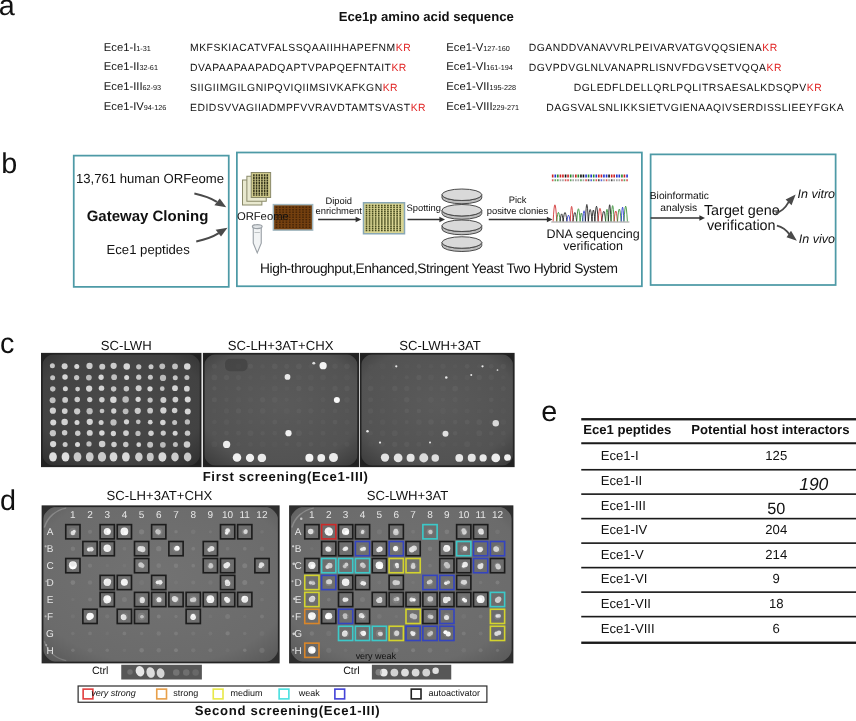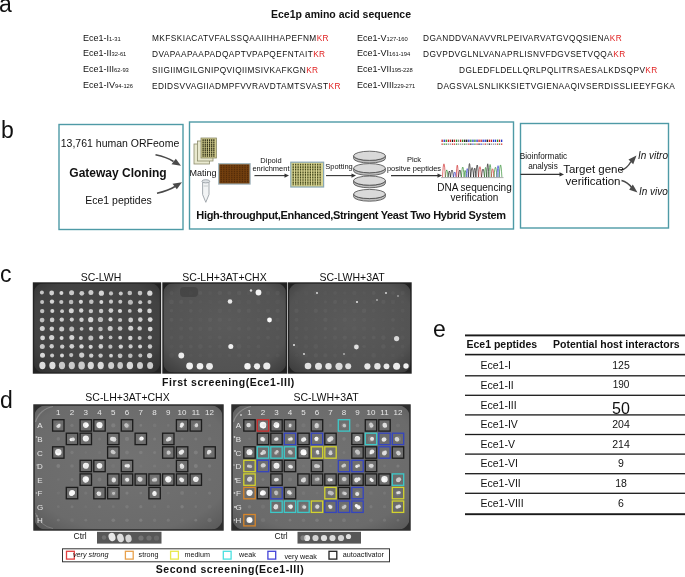--- a/index.html
+++ b/index.html
@@ -1279,61 +1279,61 @@
 <div class="t" style="left:357px;top:49.3px;font-size:9px;">Ece1-VI<span style="font-size:5.8px;letter-spacing:0;">161-194</span></div>
 <div class="t seq" style="left:423px;top:50.099999999999994px;">DGVPDVGLNLVANAPRLISNVFDGVSETVQQA<span style="color:#e02020;">KR</span></div>
 <div class="t" style="left:357px;top:65.0px;font-size:9px;">Ece1-VII<span style="font-size:5.8px;letter-spacing:0;">195-228</span></div>
 <div class="t seq" style="left:423px;top:65.8px;padding-left:36px;">DGLEDFLDELLQRLPQLITRSAESALKDSQPV<span style="color:#e02020;">KR</span></div>
 <div class="t" style="left:357px;top:81.0px;font-size:9px;">Ece1-VIII<span style="font-size:5.8px;letter-spacing:0;">229-271</span></div>
 <div class="t seq" style="left:423px;top:81.8px;padding-left:14px;">DAGSVALSNLIKKSIETVGIENAAQIVSERDISSLIEEYFGKA</div>
 <div class="t" style="left:1px;top:118px;font-size:23px;">b</div>
 <div class="t" style="left:120px;top:138px;font-size:10.5px;transform:translateX(-50%);">13,761 human ORFeome</div>
 <div class="t" style="left:118px;top:166.5px;font-size:12px;font-weight:bold;transform:translateX(-50%);">Gateway Cloning</div>
 <div class="t" style="left:118.5px;top:195px;font-size:10.5px;transform:translateX(-50%);">Ece1 peptides</div>
-<div class="t" style="left:189.5px;top:169px;font-size:9px;">Mating</div>
+<div class="t" style="left:189.5px;top:169px;font-size:9px;">ORFeome</div>
 <div class="t" style="left:271px;top:157px;font-size:7.5px;transform:translateX(-50%);">Dipoid</div>
 <div class="t" style="left:271px;top:165.2px;font-size:7.5px;transform:translateX(-50%);">enrichment</div>
 <div class="t" style="left:339px;top:163.4px;font-size:7.5px;transform:translateX(-50%);">Spotting</div>
 <div class="t" style="left:414px;top:156.2px;font-size:7.5px;transform:translateX(-50%);">Pick</div>
-<div class="t" style="left:414px;top:164.5px;font-size:7.5px;transform:translateX(-50%);">positve peptides</div>
+<div class="t" style="left:414px;top:164.5px;font-size:7.5px;transform:translateX(-50%);">positve clonies</div>
 <div class="t" style="left:474.5px;top:183.3px;font-size:10px;transform:translateX(-50%);">DNA sequencing</div>
 <div class="t" style="left:474.5px;top:193.3px;font-size:10px;transform:translateX(-50%);">verification</div>
-<div class="t" style="left:351px;top:209.6px;font-size:11px;font-weight:bold;transform:translateX(-50%);letter-spacing:-0.35px;">High-throughput,Enhanced,Stringent Yeast Two Hybrid System</div>
+<div class="t" style="left:351px;top:209.6px;font-size:11px;font-weight:normal;transform:translateX(-50%);letter-spacing:-0.35px;">High-throughput,Enhanced,Stringent Yeast Two Hybrid System</div>
 <div class="t" style="left:543.5px;top:152.5px;font-size:8.2px;transform:translateX(-50%);">Bioinformatic</div>
 <div class="t" style="left:543px;top:162.5px;font-size:8.2px;transform:translateX(-50%);">analysis</div>
 <div class="t" style="left:593.5px;top:163.3px;font-size:11.5px;transform:translateX(-50%);">Target gene</div>
 <div class="t" style="left:593px;top:174.7px;font-size:11.5px;transform:translateX(-50%);">verification</div>
 <div class="t" style="left:638px;top:150.8px;font-size:10px;font-style:italic;">In vitro</div>
 <div class="t" style="left:639px;top:187.3px;font-size:10px;font-style:italic;">In vivo</div>
 <div class="t" style="left:0px;top:261.5px;font-size:23px;">c</div>
 <div class="t" style="left:101px;top:271.5px;font-size:10.5px;transform:translateX(-50%);">SC-LWH</div>
 <div class="t" style="left:224.5px;top:271.5px;font-size:10.5px;transform:translateX(-50%);">SC-LH+3AT+CHX</div>
 <div class="t" style="left:352px;top:271.5px;font-size:10.5px;transform:translateX(-50%);">SC-LWH+3AT</div>
 <div class="t" style="left:228.5px;top:376.5px;font-size:10.5px;font-weight:bold;transform:translateX(-50%);letter-spacing:0.55px;">First screening(Ece1-III)</div>
 <div class="t" style="left:0px;top:387.5px;font-size:23px;">d</div>
 <div class="t" style="left:127.5px;top:391.5px;font-size:10.5px;transform:translateX(-50%);">SC-LH+3AT+CHX</div>
 <div class="t" style="left:326px;top:391.5px;font-size:10.5px;transform:translateX(-50%);">SC-LWH+3AT</div>
 <div class="t" style="left:73.5px;top:531.5px;font-size:8.5px;">Ctrl</div>
 <div class="t" style="left:274.5px;top:531.5px;font-size:8.5px;">Ctrl</div>
 <div class="t" style="left:73px;top:550.8px;font-size:7.2px;font-style:italic;">very strong</div>
 <div class="t" style="left:138.6px;top:550.8px;font-size:7.2px;">strong</div>
 <div class="t" style="left:184.4px;top:550.8px;font-size:7.2px;">medium</div>
 <div class="t" style="left:239px;top:550.8px;font-size:7.2px;">weak</div>
-<div class="t" style="left:284.5px;top:553px;font-size:7.2px;">very weak</div>
+<div class="t" style="left:284.5px;top:521px;font-size:7.2px;">very weak</div>
 <div class="t" style="left:342.8px;top:550.8px;font-size:7.2px;">autoactivator</div>
 <div class="t" style="left:230px;top:563.8px;font-size:10.5px;font-weight:bold;transform:translateX(-50%);letter-spacing:0.55px;">Second screening(Ece1-III)</div>
 <div class="t" style="left:433px;top:317px;font-size:23px;">e</div>
 <div class="t" style="left:466.5px;top:339px;font-size:10.5px;font-weight:bold;">Ece1 peptides</div>
 <div class="t" style="left:553px;top:339px;font-size:10.5px;font-weight:bold;">Potential host interactors</div>
 <div class="t" style="left:480.5px;top:359.6px;font-size:10.5px;">Ece1-I</div>
 <div class="t" style="left:621px;top:359.6px;font-size:10.5px;transform:translateX(-50%);">125</div>
 <div class="t" style="left:480.5px;top:379.95px;font-size:10.5px;">Ece1-II</div>
-<div class="t" style="left:621px;top:379.95px;font-size:10px;transform:translateX(-50%);">190</div>
+<div class="t" style="left:651px;top:379.95px;font-size:14px;transform:translateX(-50%);font-style:italic;">190</div>
 <div class="t" style="left:480.5px;top:399.5px;font-size:10.5px;">Ece1-III</div>
-<div class="t" style="left:621px;top:399.5px;font-size:16px;transform:translateX(-50%);">50</div>
+<div class="t" style="left:621px;top:399.5px;font-size:13px;transform:translateX(-50%);">50</div>
 <div class="t" style="left:480.5px;top:419.09999999999997px;font-size:10.5px;">Ece1-IV</div>
 <div class="t" style="left:621px;top:419.09999999999997px;font-size:10.5px;transform:translateX(-50%);">204</div>
 <div class="t" style="left:480.5px;top:438.7px;font-size:10.5px;">Ece1-V</div>
 <div class="t" style="left:621px;top:438.7px;font-size:10.5px;transform:translateX(-50%);">214</div>
 <div class="t" style="left:480.5px;top:458.29999999999995px;font-size:10.5px;">Ece1-VI</div>
 <div class="t" style="left:621px;top:458.29999999999995px;font-size:10.5px;transform:translateX(-50%);">9</div>
 <div class="t" style="left:480.5px;top:477.9px;font-size:10.5px;">Ece1-VII</div>
 <div class="t" style="left:621px;top:477.9px;font-size:10.5px;transform:translateX(-50%);">18</div>
 <div class="t" style="left:480.5px;top:498.15px;font-size:10.5px;">Ece1-VIII</div>
 <div class="t" style="left:621px;top:498.15px;font-size:10.5px;transform:translateX(-50%);">6</div>

